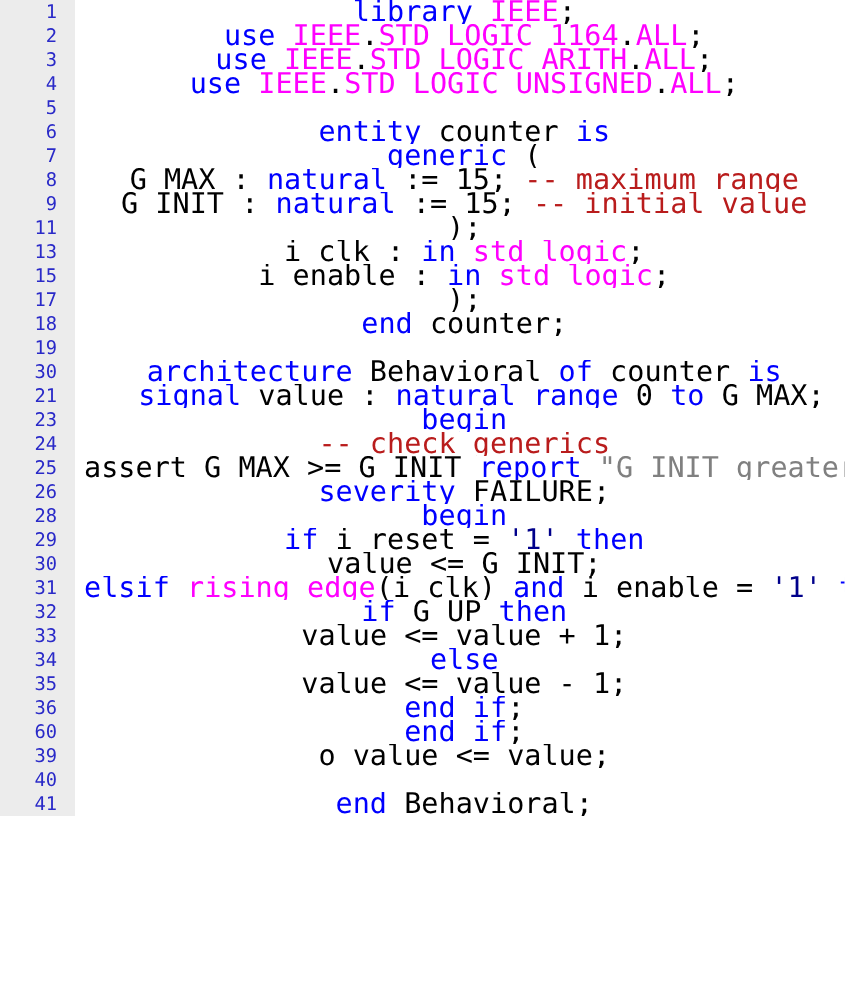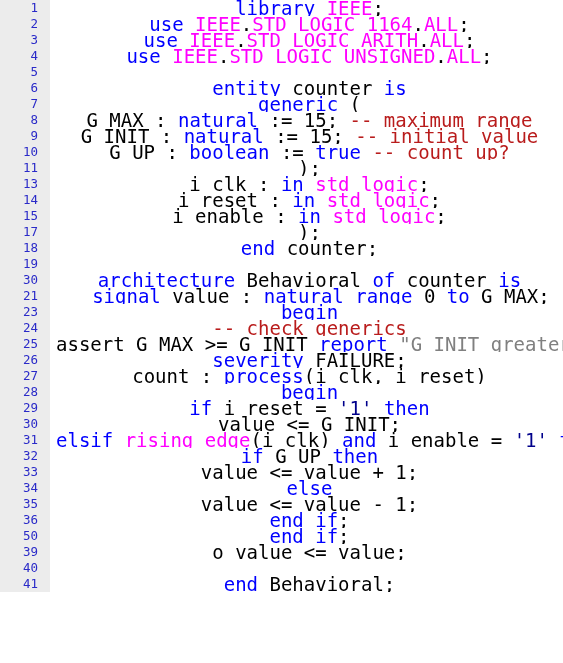--- a/index.html
+++ b/index.html
@@ -70,42 +70,39 @@
   <div id="lines-container">
       <div class="code-line"><div class="gutter">1</div><div class="gutter-pad"></div><div class="code"><span class="kw">library</span><span class="pln"> </span><span class="lib">IEEE</span><span class="pln">;</span></div></div>
       <div class="code-line"><div class="gutter">2</div><div class="gutter-pad"></div><div class="code"><span class="kw">use</span><span class="pln"> </span><span class="lib">IEEE</span><span class="pln">.</span><span class="lib">STD_LOGIC_1164</span><span class="pln">.</span><span class="lib">ALL</span><span class="pln">;</span></div></div>
       <div class="code-line"><div class="gutter">3</div><div class="gutter-pad"></div><div class="code"><span class="kw">use</span><span class="pln"> </span><span class="lib">IEEE</span><span class="pln">.</span><span class="lib">STD_LOGIC_ARITH</span><span class="pln">.</span><span class="lib">ALL</span><span class="pln">;</span></div></div>
       <div class="code-line"><div class="gutter">4</div><div class="gutter-pad"></div><div class="code"><span class="kw">use</span><span class="pln"> </span><span class="lib">IEEE</span><span class="pln">.</span><span class="lib">STD_LOGIC_UNSIGNED</span><span class="pln">.</span><span class="lib">ALL</span><span class="pln">;</span></div></div>
       <div class="code-line"><div class="gutter">5</div><div class="gutter-pad"></div><div class="code">&nbsp;</div></div>
       <div class="code-line"><div class="gutter">6</div><div class="gutter-pad"></div><div class="code"><span class="kw">entity</span><span class="pln"> counter </span><span class="kw">is</span></div></div>
       <div class="code-line"><div class="gutter">7</div><div class="gutter-pad"></div><div class="code"><span class="kw">generic</span><span class="pln"> (</span></div></div>
       <div class="code-line"><div class="gutter">8</div><div class="gutter-pad"></div><div class="code"><span class="pln">G_MAX : </span><span class="kw">natural</span><span class="pln"> := 15; </span><span class="cmt">-- maximum range</span></div></div>
       <div class="code-line"><div class="gutter">9</div><div class="gutter-pad"></div><div class="code"><span class="pln">G_INIT : </span><span class="kw">natural</span><span class="pln"> := 15; </span><span class="cmt">-- initial value</span></div></div>
-      <div class="code-line"><div class="gutter">10</div><div class="gutter-pad"></div><div class="code"><span class="pln">G_UP : </span><span class="kw">boolean</span><span class="pln"> := </span><span class="kw">true</span><span class="pln"> </span><span class="cmt">-- count up?</span></div></div>
       <div class="code-line"><div class="gutter">11</div><div class="gutter-pad"></div><div class="code"><span class="pln">);</span></div></div>
       <div class="code-line"><div class="gutter">13</div><div class="gutter-pad"></div><div class="code"><span class="pln">i_clk : </span><span class="kw">in</span><span class="pln"> </span><span class="lib">std_logic</span><span class="pln">;</span></div></div>
-      <div class="code-line"><div class="gutter">14</div><div class="gutter-pad"></div><div class="code"><span class="pln">i_reset : </span><span class="kw">in</span><span class="pln"> </span><span class="lib">std_logic</span><span class="pln">;</span></div></div>
       <div class="code-line"><div class="gutter">15</div><div class="gutter-pad"></div><div class="code"><span class="pln">i_enable : </span><span class="kw">in</span><span class="pln"> </span><span class="lib">std_logic</span><span class="pln">;</span></div></div>
       <div class="code-line"><div class="gutter">17</div><div class="gutter-pad"></div><div class="code"><span class="pln">);</span></div></div>
       <div class="code-line"><div class="gutter">18</div><div class="gutter-pad"></div><div class="code"><span class="kw">end</span><span class="pln"> counter;</span></div></div>
       <div class="code-line"><div class="gutter">19</div><div class="gutter-pad"></div><div class="code">&nbsp;</div></div>
       <div class="code-line"><div class="gutter">30</div><div class="gutter-pad"></div><div class="code"><span class="kw">architecture</span><span class="pln"> Behavioral </span><span class="kw">of</span><span class="pln"> counter </span><span class="kw">is</span></div></div>
       <div class="code-line"><div class="gutter">21</div><div class="gutter-pad"></div><div class="code"><span class="pln">  </span><span class="kw">signal</span><span class="pln"> value : </span><span class="kw">natural</span><span class="pln"> </span><span class="kw">range</span><span class="pln"> 0 </span><span class="kw">to</span><span class="pln"> G_MAX;</span></div></div>
       <div class="code-line"><div class="gutter">23</div><div class="gutter-pad"></div><div class="code"><span class="kw">begin</span></div></div>
       <div class="code-line"><div class="gutter">24</div><div class="gutter-pad"></div><div class="code"><span class="cmt">-- check generics</span></div></div>
       <div class="code-line"><div class="gutter">25</div><div class="gutter-pad"></div><div class="code"><span class="pln">assert G_MAX &gt;= G_INIT </span><span class="kw">report</span><span class="pln"> </span><span class="str">"G_INIT greater G_MAX"</span></div></div>
       <div class="code-line"><div class="gutter">26</div><div class="gutter-pad"></div><div class="code"><span class="kw">severity</span><span class="pln"> FAILURE;</span></div></div>
-      <div class="code-line"><div class="gutter">27</div><div class="gutter-pad"></div><div class="code"><span class="pln">count : </span><span class="kw">process</span><span class="pln">(i_clk, i_reset)</span></div></div>
       <div class="code-line"><div class="gutter">28</div><div class="gutter-pad"></div><div class="code"><span class="kw">begin</span></div></div>
       <div class="code-line"><div class="gutter">29</div><div class="gutter-pad"></div><div class="code"><span class="kw">if</span><span class="pln"> i_reset = </span><span class="chr">'1'</span><span class="pln"> </span><span class="kw">then</span></div></div>
       <div class="code-line"><div class="gutter">30</div><div class="gutter-pad"></div><div class="code"><span class="pln">value &lt;= G_INIT;</span></div></div>
       <div class="code-line"><div class="gutter">31</div><div class="gutter-pad"></div><div class="code"><span class="kw">elsif</span><span class="pln"> </span><span class="lib">rising_edge</span><span class="pln">(i_clk) </span><span class="kw">and</span><span class="pln"> i_enable = </span><span class="chr">'1'</span><span class="pln"> </span><span class="kw">then</span></div></div>
       <div class="code-line"><div class="gutter">32</div><div class="gutter-pad"></div><div class="code"><span class="kw">if</span><span class="pln"> G_UP </span><span class="kw">then</span></div></div>
       <div class="code-line"><div class="gutter">33</div><div class="gutter-pad"></div><div class="code"><span class="pln">value &lt;= value + 1;</span></div></div>
       <div class="code-line"><div class="gutter">34</div><div class="gutter-pad"></div><div class="code"><span class="kw">else</span></div></div>
       <div class="code-line"><div class="gutter">35</div><div class="gutter-pad"></div><div class="code"><span class="pln">value &lt;= value - 1;</span></div></div>
       <div class="code-line"><div class="gutter">36</div><div class="gutter-pad"></div><div class="code"><span class="kw">end</span><span class="pln"> </span><span class="kw">if</span><span class="pln">;</span></div></div>
-      <div class="code-line"><div class="gutter">50</div><div class="gutter-pad"></div><div class="code"><span class="kw">end</span><span class="pln"> </span><span class="kw">if</span><span class="pln">;</span></div></div>
+      <div class="code-line"><div class="gutter">60</div><div class="gutter-pad"></div><div class="code"><span class="kw">end</span><span class="pln"> </span><span class="kw">if</span><span class="pln">;</span></div></div>
       <div class="code-line"><div class="gutter">39</div><div class="gutter-pad"></div><div class="code"><span class="pln">o_value &lt;= value;</span></div></div>
       <div class="code-line"><div class="gutter">40</div><div class="gutter-pad"></div><div class="code">&nbsp;</div></div>
       <div class="code-line"><div class="gutter">41</div><div class="gutter-pad"></div><div class="code"><span class="kw">end</span><span class="pln"> Behavioral;</span></div></div>
     </div>
 </div>
 
 </body></html>

